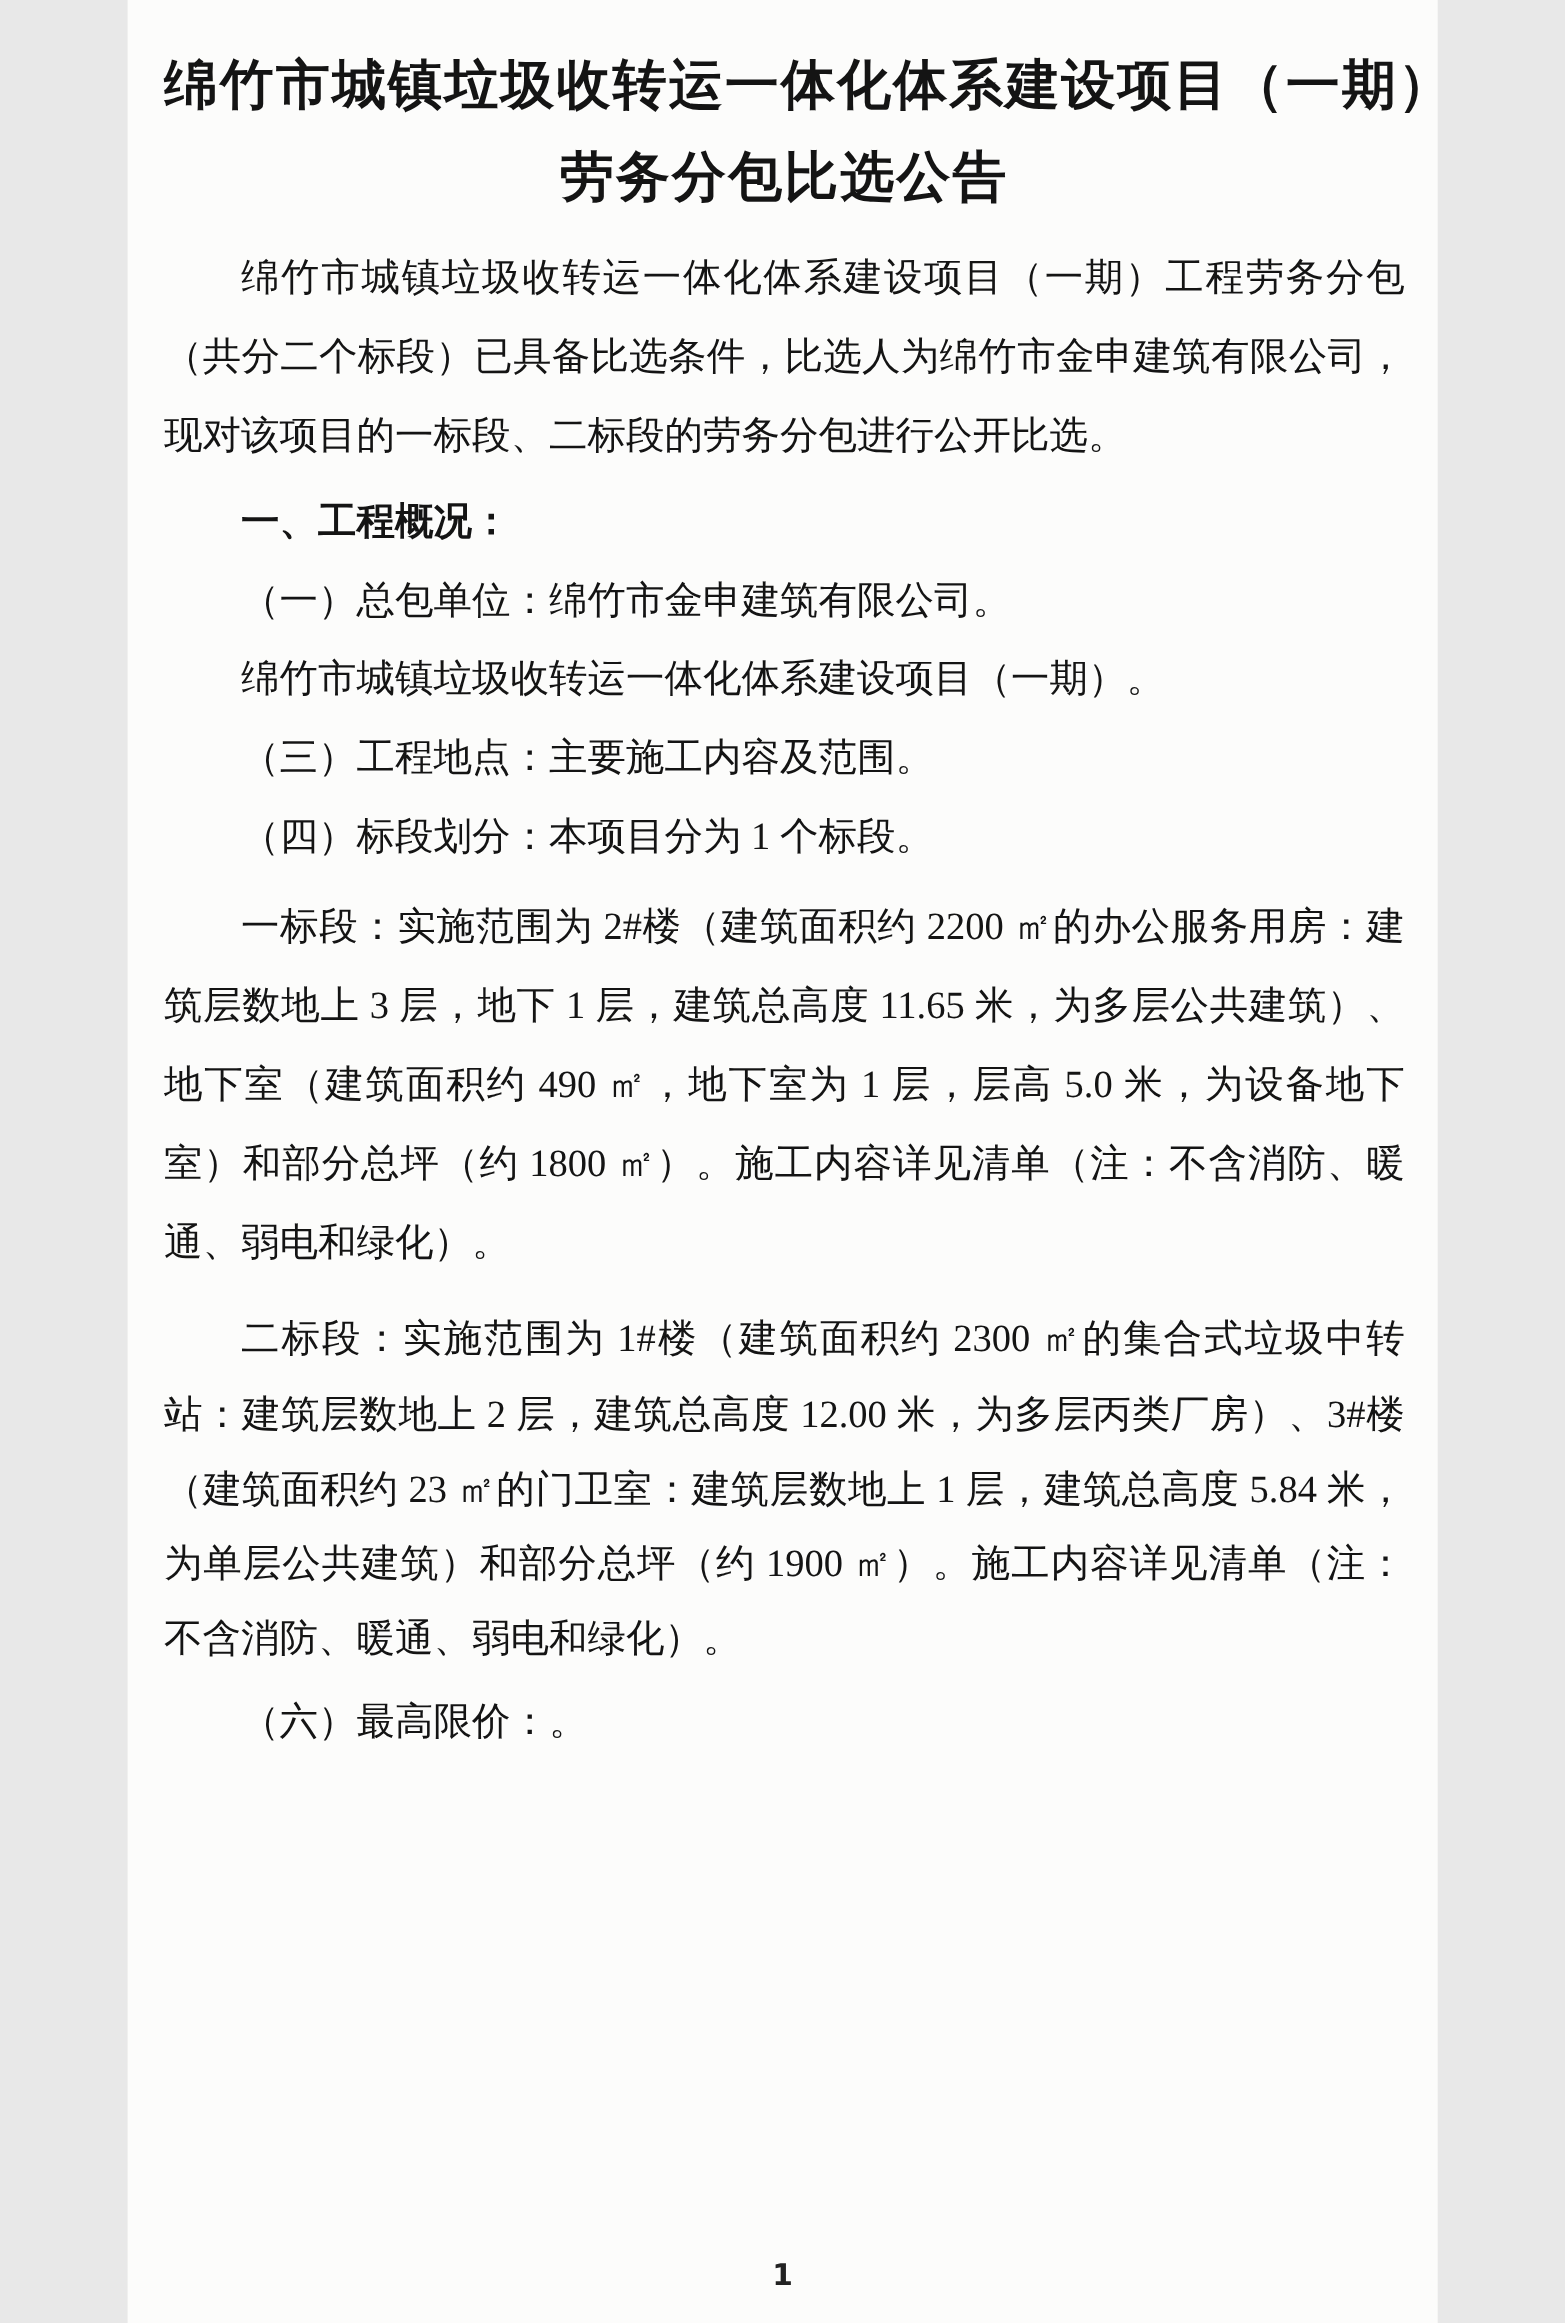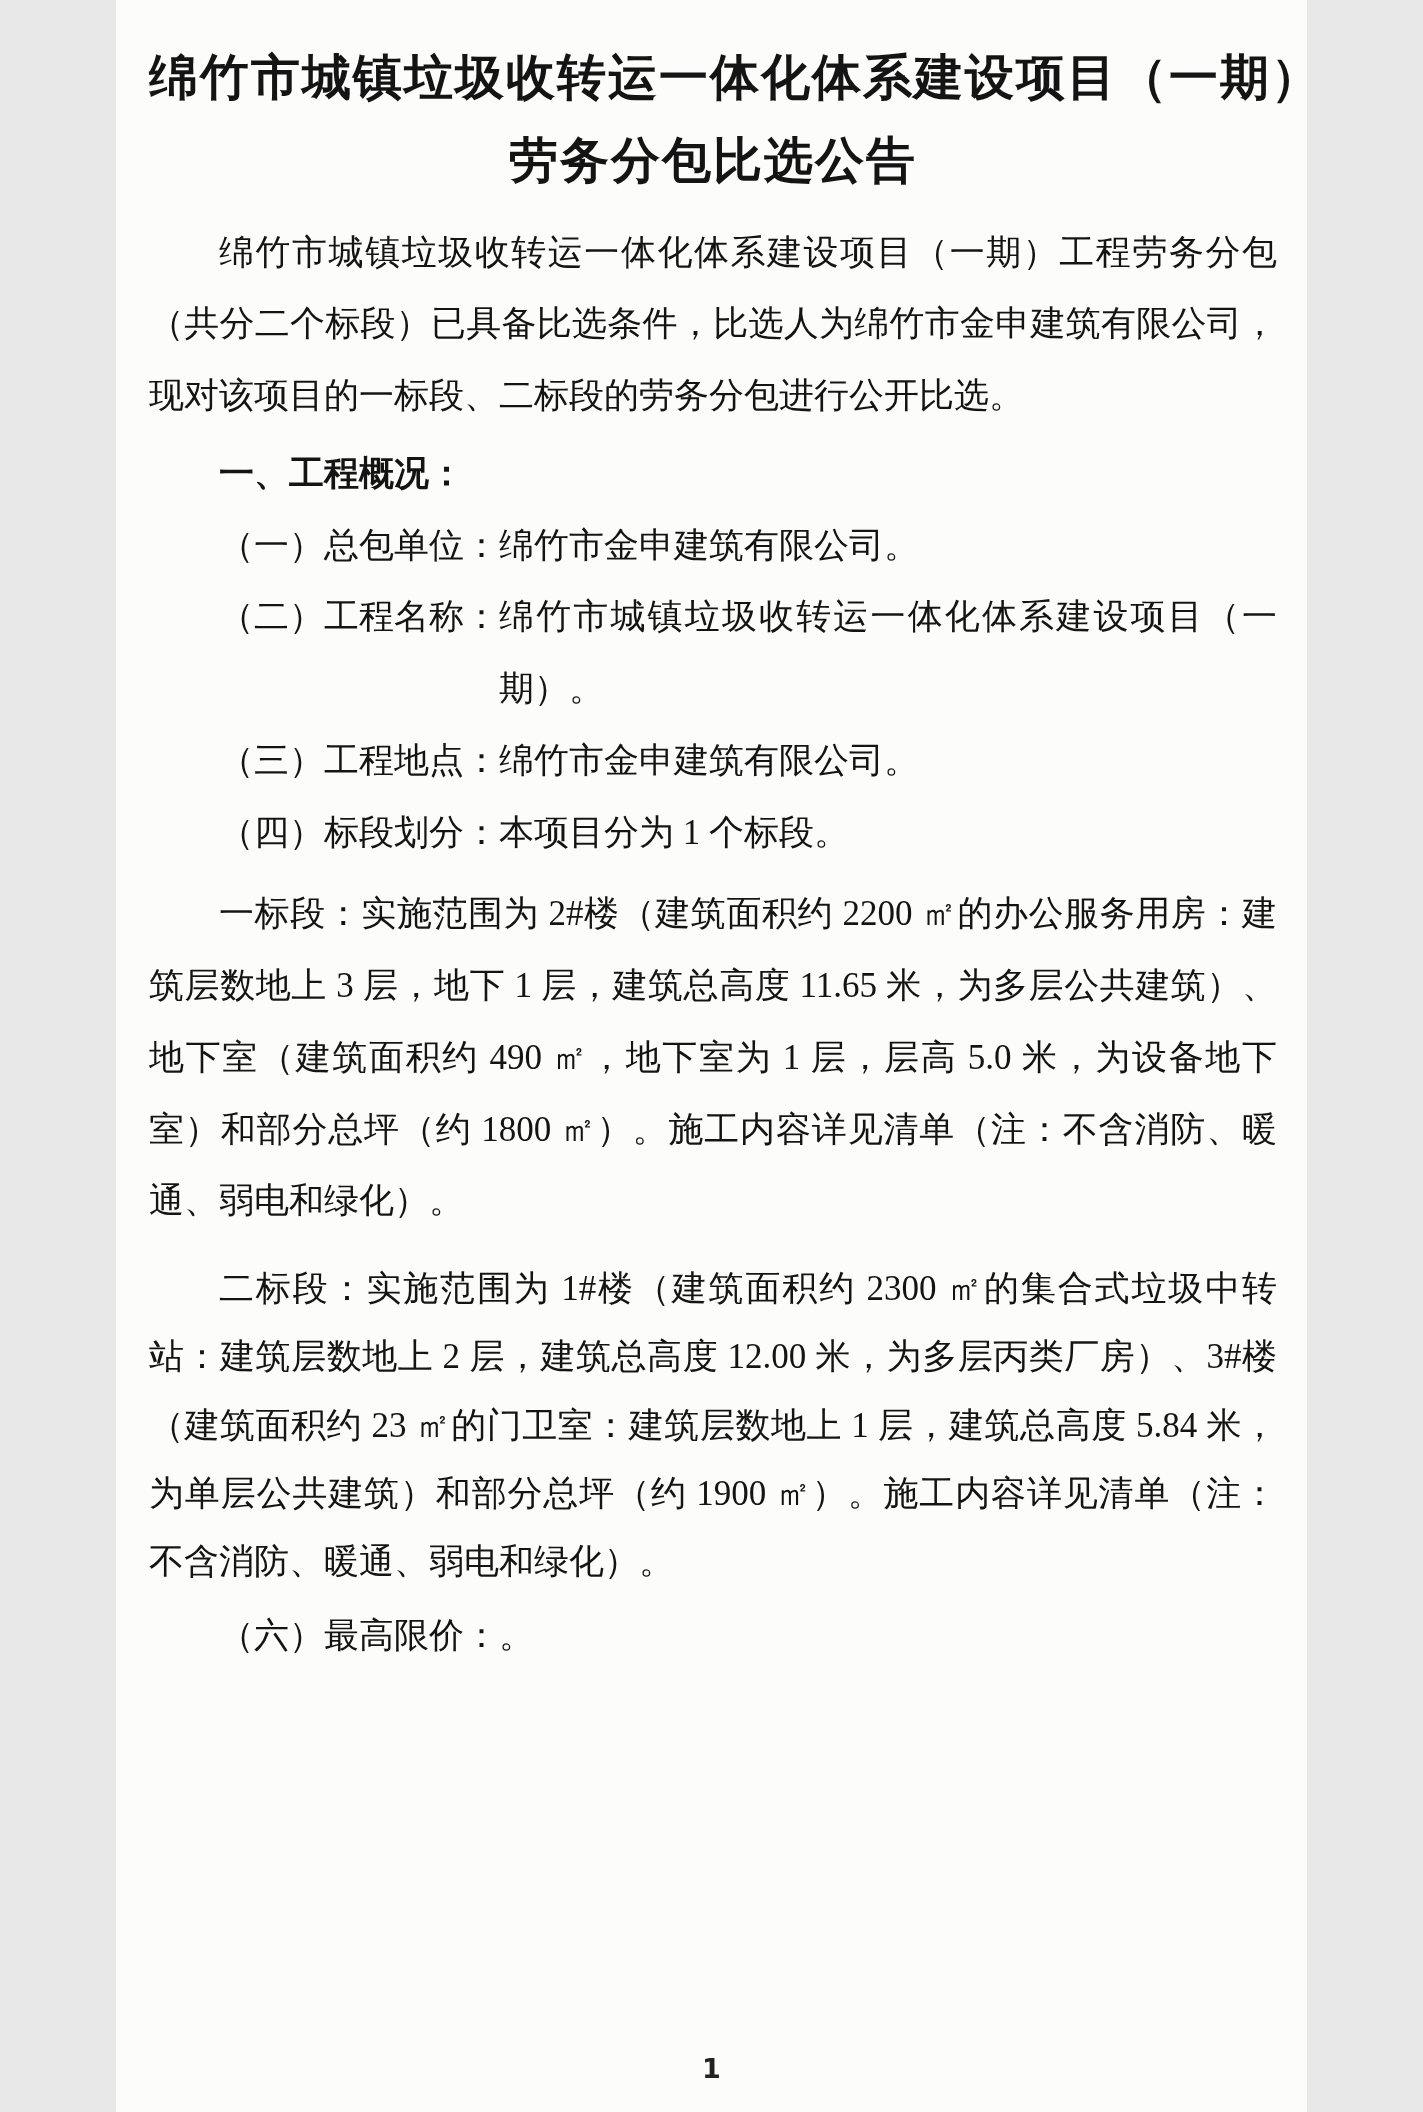--- a/index.html
+++ b/index.html
@@ -84,25 +84,24 @@
 
   <div class="body-text">
 
     <p class="para">绵竹市城镇垃圾收转运一体化体系建设项目（一期）工程劳务分包（共分二个标段）已具备比选条件，比选人为绵竹市金申建筑有限公司，现对该项目的一标段、二标段的劳务分包进行公开比选。</p>
 
     <p class="section-heading">一、工程概况：</p>
 
     <p class="item">（一）总包单位：绵竹市金申建筑有限公司。</p>
 
     <div class="hang-row">
-      <span class="hang-label">（二）工程名称：</span>
       <span class="hang-value">绵竹市城镇垃圾收转运一体化体系建设项目（一期）。</span>
     </div>
 
-    <p class="item">（三）工程地点：绵竹市金申建筑有限公司。</p>
+    <p class="item">（三）工程地点：主要施工内容及范围。</p>
 
     <p class="item">（四）标段划分：本项目分为 1 个标段。</p>
 
 
     <p class="bid-para">一标段：实施范围为 2#楼（建筑面积约 2200 ㎡的办公服务用房：建筑层数地上 3 层，地下 1 层，建筑总高度 11.65 米，为多层公共建筑）、地下室（建筑面积约 490 ㎡，地下室为 1 层，层高 5.0 米，为设备地下室）和部分总坪（约 1800 ㎡）。施工内容详见清单（注：不含消防、暖通、弱电和绿化）。</p>
 
     <p class="bid-para second">二标段：实施范围为 1#楼（建筑面积约 2300 ㎡的集合式垃圾中转站：建筑层数地上 2 层，建筑总高度 12.00 米，为多层丙类厂房）、3#楼（建筑面积约 23 ㎡的门卫室：建筑层数地上 1 层，建筑总高度 5.84 米，为单层公共建筑）和部分总坪（约 1900 ㎡）。施工内容详见清单（注：不含消防、暖通、弱电和绿化）。</p>
 
     <p class="item max-price">（六）最高限价：。</p>
 

